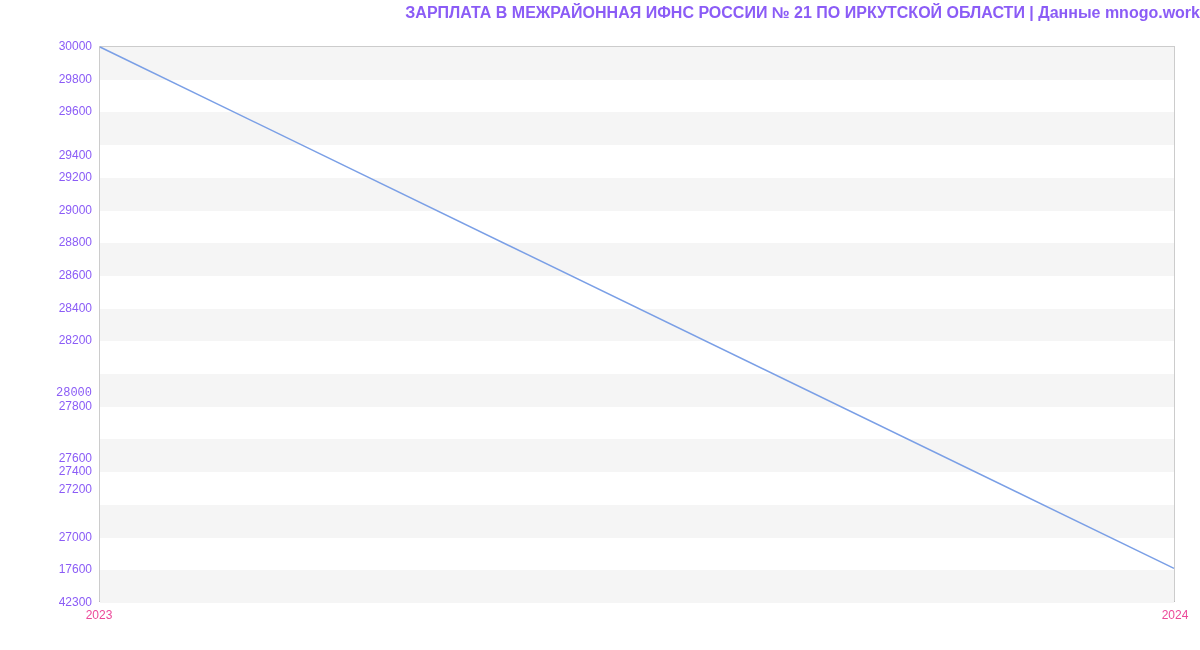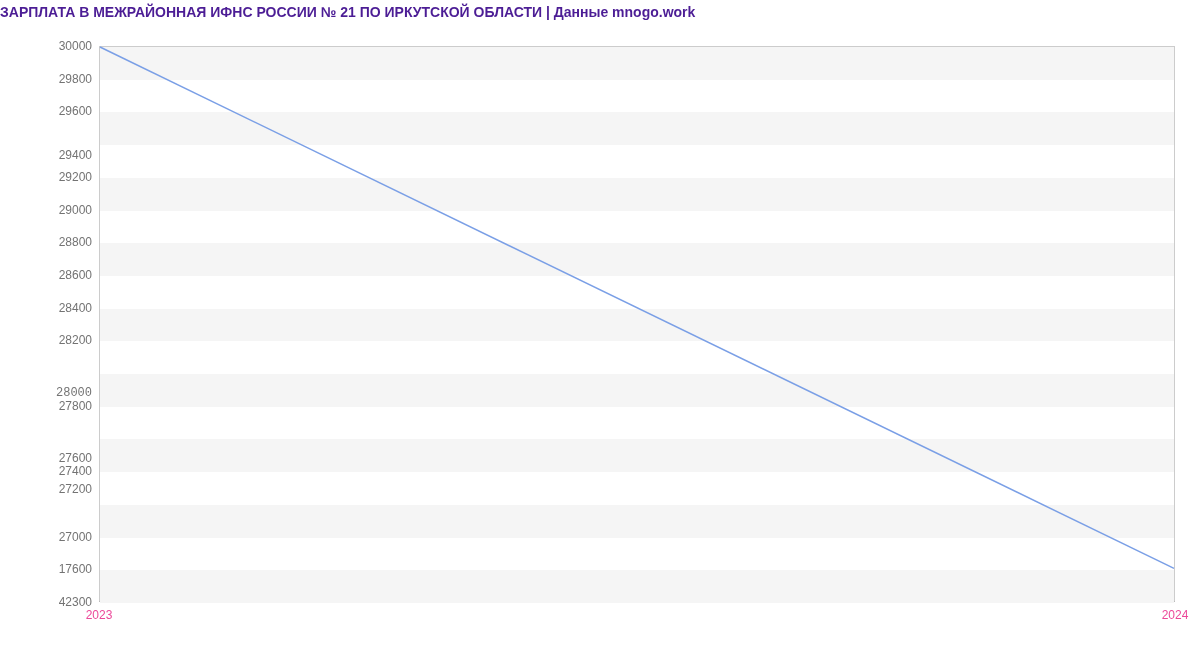--- a/index.html
+++ b/index.html
@@ -14,24 +14,24 @@
   .chart-wrap {
     position: relative;
     width: 1200px;
     height: 650px;
   }
   .chart-title {
     position: absolute;
     top: 4px;
     left: 0;
     width: 100%;
-    text-align: left;
-    font-size: 14px;
+    text-align: right;
+    font-size: 16px;
     font-weight: bold;
-    color: #4c1d95;
+    color: #8b5cf6;
   }
   .plot-area {
     position: absolute;
     left: 99px;
     top: 46px;
     width: 1076px;
     height: 556px;
     border-top: 1px solid #ccc;
     border-bottom: 1px solid #aaa;
     border-left: 1px solid #ccc;
@@ -43,21 +43,21 @@
     left: 0;
     width: 100%;
     background: #f5f5f5;
   }
   .y-tick-label {
     position: absolute;
     right: 1108px;
     width: 80px;
     text-align: right;
     font-size: 12px;
-    color: #737373;
+    color: #8b5cf6;
     transform: translateY(-50%);
   }
   .x-tick-label {
     position: absolute;
     top: 608px;
     font-size: 12px;
     color: #ec4899;
     transform: translateX(-50%);
   }
   .line-svg {

